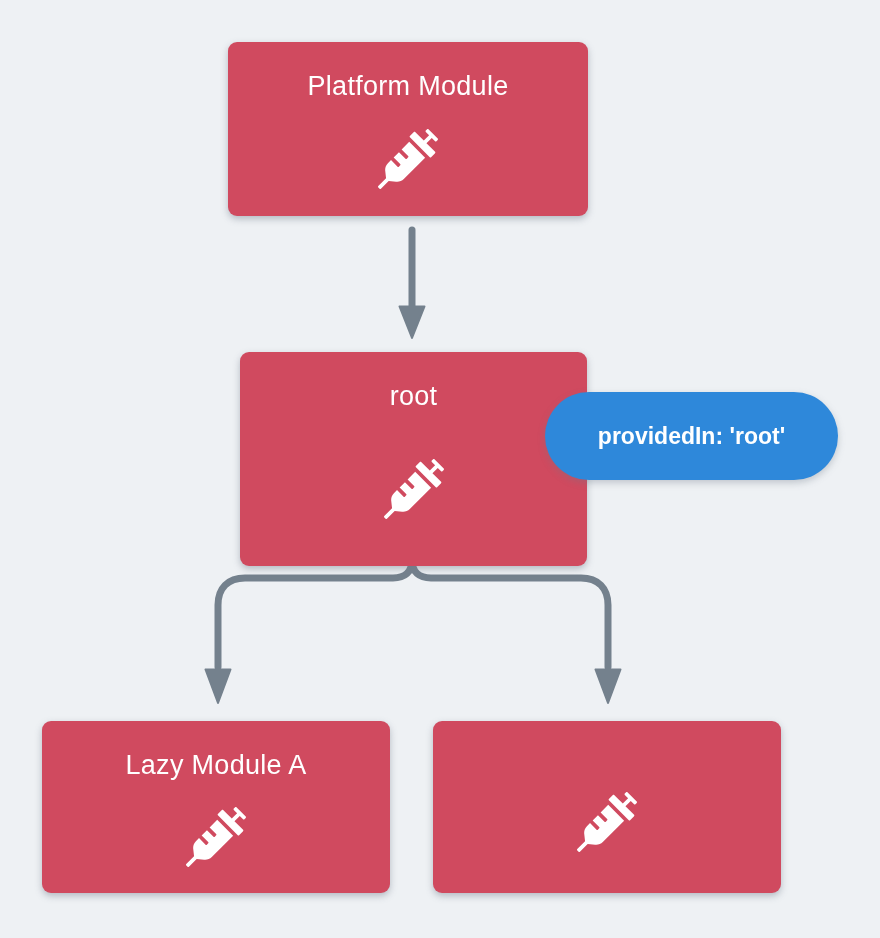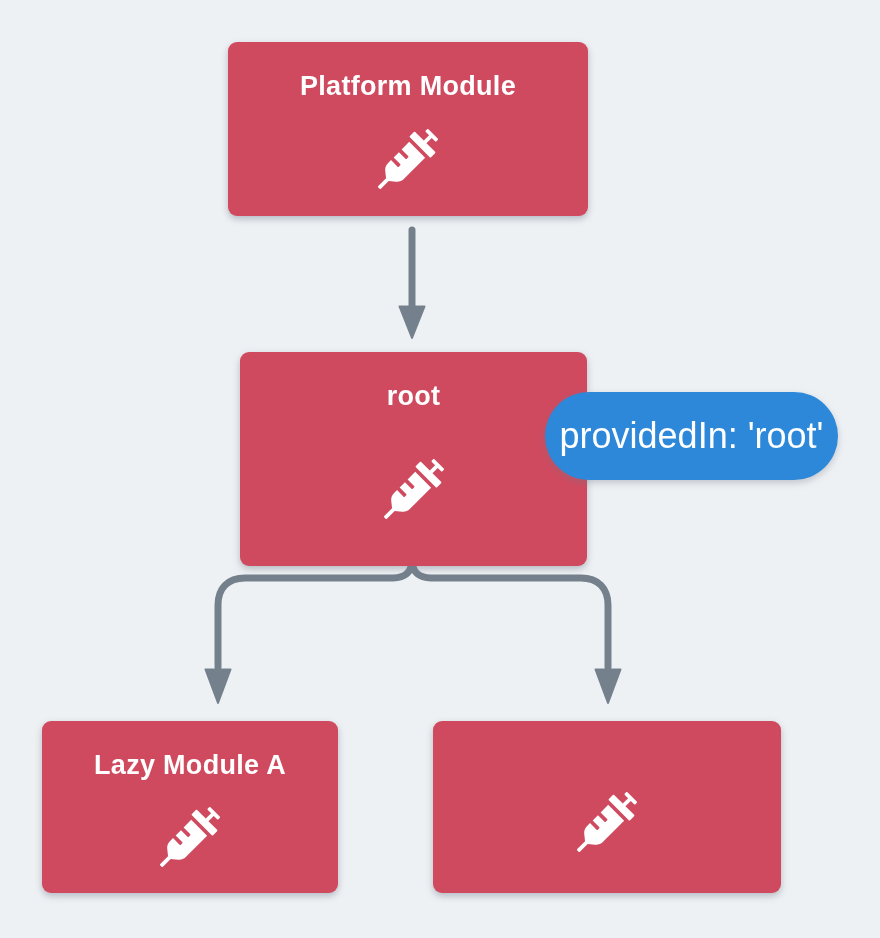--- a/index.html
+++ b/index.html
@@ -42,26 +42,26 @@
     background:var(--node-fill);
     border-radius:9px;
     box-shadow:0 3px 7px rgba(110,120,135,0.45);
     display:flex;
     flex-direction:column;
     align-items:center;
     padding-top:29px;
   }
   .node-platform{left:228px;top:42px;width:360px;height:174px;}
   .node-root{left:240px;top:352px;width:347px;height:214px;}
-  .node-lazy-a{left:42px;top:721px;width:296px;height:172px;}
+  .node-lazy-a{left:42px;top:721px;width:348px;height:172px;}
   .node-lazy-b{left:433px;top:721px;width:348px;height:172px;}
   .node-label{
     color:var(--node-text);
     font-size:27px;
-    font-weight:bold;
+    font-weight:normal;
     line-height:30px;
     letter-spacing:0.3px;
     white-space:nowrap;
   }
   .node-icon-wrap{
     flex:1;
     display:flex;
     align-items:center;
     justify-content:center;
     width:100%;
@@ -77,22 +77,22 @@
     background:var(--badge-fill);
     border-radius:44px;
     display:flex;
     align-items:center;
     justify-content:center;
     box-shadow:0 3px 7px rgba(110,120,135,0.35);
     z-index:5;
   }
   .badge-label{
     color:var(--badge-text);
-    font-size:36px;
-    font-weight:normal;
+    font-size:23px;
+    font-weight:bold;
     white-space:nowrap;
     text-align:center;
   }
 </style>
 </head>
 <body>
 
 <div class="canvas">
 
   <svg class="connectors" viewBox="0 0 880 938" xmlns="http://www.w3.org/2000/svg" aria-hidden="true">

